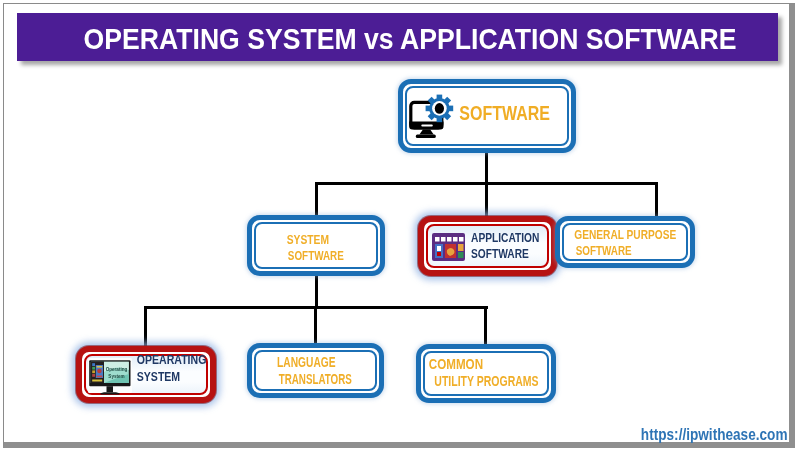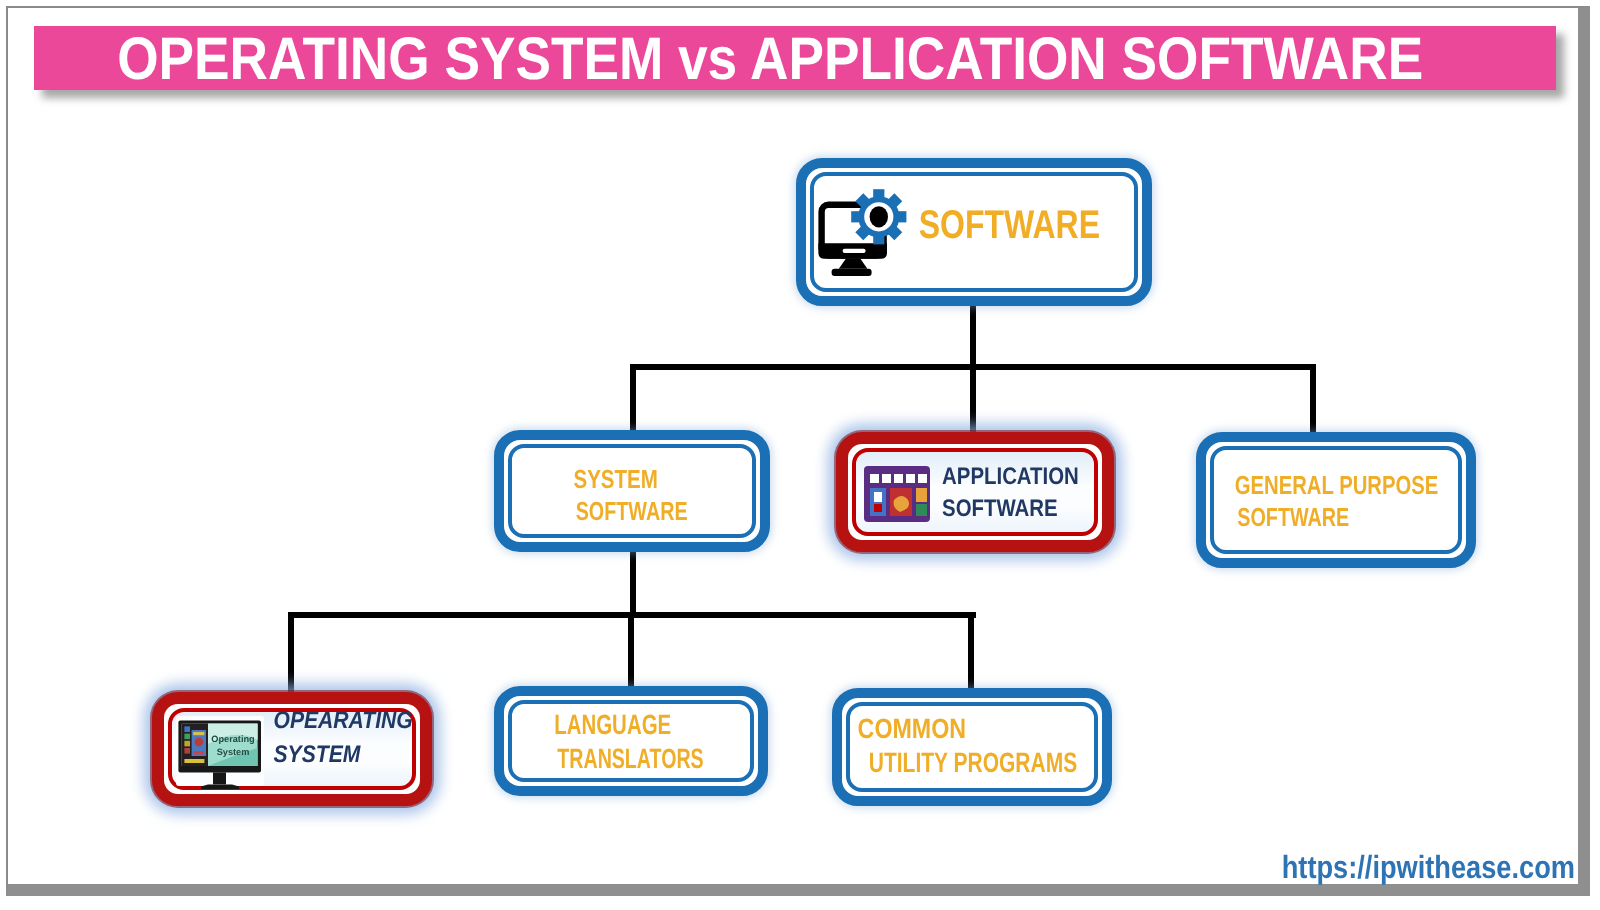--- a/index.html
+++ b/index.html
@@ -1,23 +1,23 @@
 <!DOCTYPE html>
 <html><head>
 <meta charset="utf-8">
 <style>
   html,body{margin:0;padding:0;}
   body{width:800px;height:455px;background:#fff;font-family:"Liberation Sans",sans-serif;overflow:hidden;}
   #page{position:relative;width:800px;height:455px;background:#fff;}
   #frame{position:absolute;left:3px;top:3px;width:792px;height:445px;box-sizing:border-box;
     border-top:1px solid #8a8a8a;border-left:1px solid #8a8a8a;
     border-right:6px solid #8f8f8f;border-bottom:6px solid #8f8f8f;}
-  #title{position:absolute;left:17px;top:13px;width:761px;height:32px;background:#ec4899;
+  #title{position:absolute;left:17px;top:13px;width:761px;height:48px;background:#4c1d95;
     box-shadow:4px 4px 4px rgba(0,0,0,0.35);
-    display:flex;align-items:center;justify-content:flex-start;}
+    display:flex;align-items:center;justify-content:flex-end;}
   #title span{color:#fff;font-weight:bold;font-size:30px;white-space:nowrap;transform:scaleX(0.887) translateY(1.5px);}
   .conn{position:absolute;background:#000;}
   .box{position:absolute;background:#fff;border-radius:13px;box-sizing:border-box;}
   .blue{border:5px solid #1B6FB5;box-shadow:0 0 4px 1px rgba(135,172,216,0.45);}
   .red{border:6px solid #B61212;box-shadow:0 0 0 1px rgba(120,20,30,0.55), 0 0 7px 4px rgba(140,175,225,0.75);}
   .inner{position:absolute;inset:2px;border-radius:8px;display:flex;align-items:center;justify-content:center;}
   .blue .inner{border:2px solid #1B6FB5;}
   .red .inner{border:2px solid #C00000;background:linear-gradient(180deg,#e2edf8 0%,#fbfdff 42%,#fbfdff 70%,#edf4fb 100%);}
   .yel2{color:#F0AE28;font-weight:bold;font-size:13px;line-height:16px;white-space:nowrap;}
   .yel3{color:#F0AE28;font-weight:bold;font-size:14px;line-height:17px;white-space:nowrap;}
@@ -96,21 +96,21 @@
         <rect x="13" y="11" width="11" height="14" fill="#C13030"></rect>
         <path d="M15 17 Q19 13 22 17 Q24 21 18 23 Q14 21 15 17Z" fill="#E8A33D"></path>
         <rect x="26" y="11" width="5.5" height="7" fill="#E8A33D"></rect>
         <rect x="26" y="19" width="5.5" height="6" fill="#2E8B57"></rect>
       </svg>
       <div style="position:absolute;left:35px;width:85px;top:0;bottom:0;display:flex;align-items:center;justify-content:center;">
         <div class="navy" style="transform:scaleX(0.85);">APPLICATION<br>SOFTWARE</div>
       </div>
     </div>
   </div>
-  <div class="box blue" style="left:598px;top:216px;width:140px;height:68px;">
+  <div class="box blue" style="left:555px;top:216px;width:140px;height:52px;">
     <div class="inner">
         <div style="margin-top:1px;">
           <div class="yel2" style="transform:scaleX(0.78);">GENERAL PURPOSE</div>
           <div class="yel2" style="transform:scaleX(0.76);">SOFTWARE</div>
         </div>
       </div>
   </div>
 
   <div class="box red" style="left:76px;top:346px;width:140px;height:57px;">
     <div class="inner">
@@ -128,21 +128,21 @@
         <rect x="7.8" y="9" width="7.2" height="13" fill="#4a7ac2"></rect>
         <circle cx="11.4" cy="15" r="2.2" fill="#bb3b3b"></circle>
         <rect x="8.6" y="10" width="5.6" height="1.6" fill="#d8c050"></rect>
         <rect x="8.6" y="19.6" width="5.6" height="1.6" fill="#cc4444"></rect>
         <rect x="4.2" y="23.5" width="10" height="2" fill="#d8c23c"></rect>
         <text x="28.5" y="15" font-size="4.6" font-weight="bold" fill="#1f4a42" text-anchor="middle" font-family="Liberation Sans">Operating</text>
         <text x="28.5" y="21.5" font-size="4.6" font-weight="bold" fill="#1f4a42" text-anchor="middle" font-family="Liberation Sans">System</text>
         <rect x="18.5" y="30.2" width="6.5" height="6" fill="#161616"></rect>
         <path d="M12.5 38.5 L31.5 38.5 L31.5 37.2 L28 36.2 L16 36.2 L12.5 37.2 Z" fill="#161616"></path>
       </svg>
-      <div style="position:absolute;left:43px;width:85px;top:0;bottom:18px;display:flex;align-items:center;justify-content:center;font-style:italic;">
+      <div style="position:absolute;left:43px;width:85px;top:0;bottom:18px;display:flex;align-items:center;justify-content:center;">
         <div class="navy" style="transform:scaleX(0.88);margin-top:6px;">OPEARATING<br>SYSTEM</div>
       </div>
     </div>
   </div>
   <div class="box blue" style="left:416px;top:344px;width:140px;height:59px;">
     <div class="inner">
         <div style="margin-top:-1px;">
           <div class="yel3" style="transform:scaleX(0.83);">COMMON</div>
           <div class="yel3" style="transform:scaleX(0.75);">UTILITY PROGRAMS</div>
         </div>

